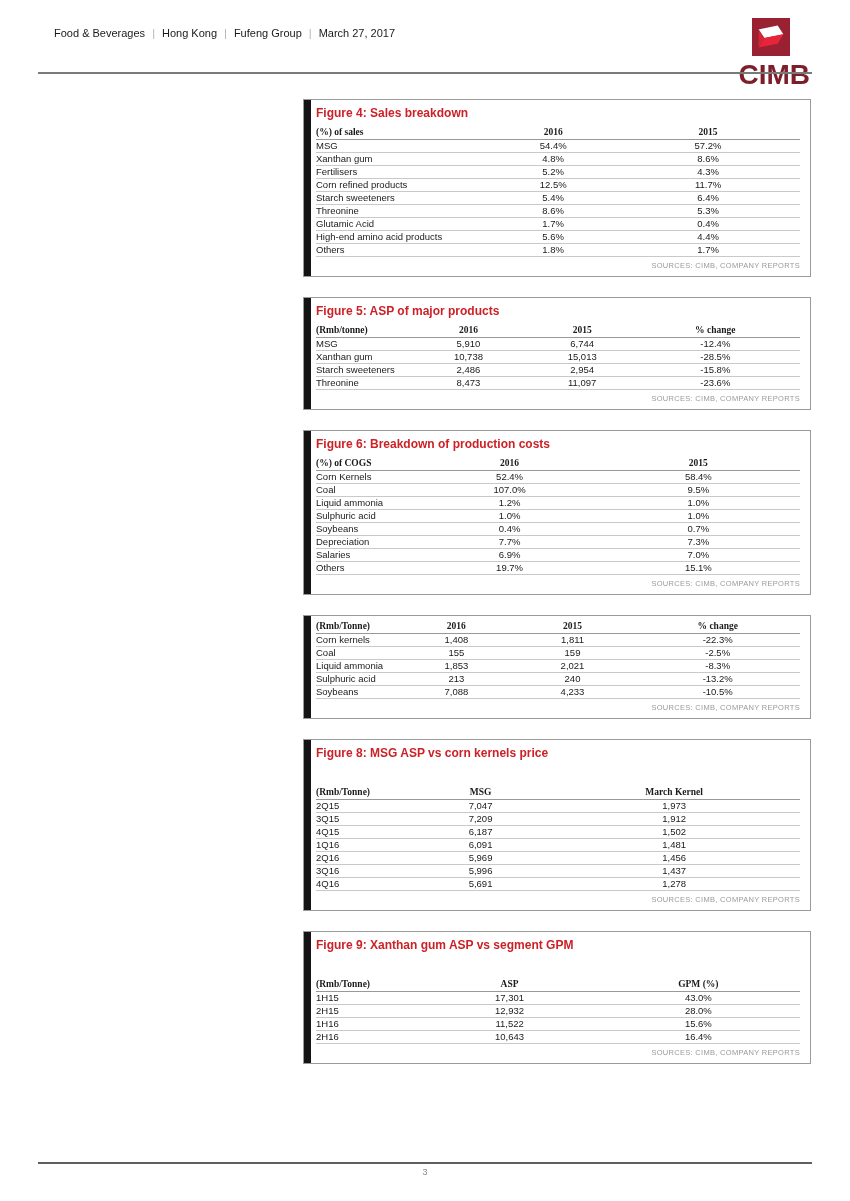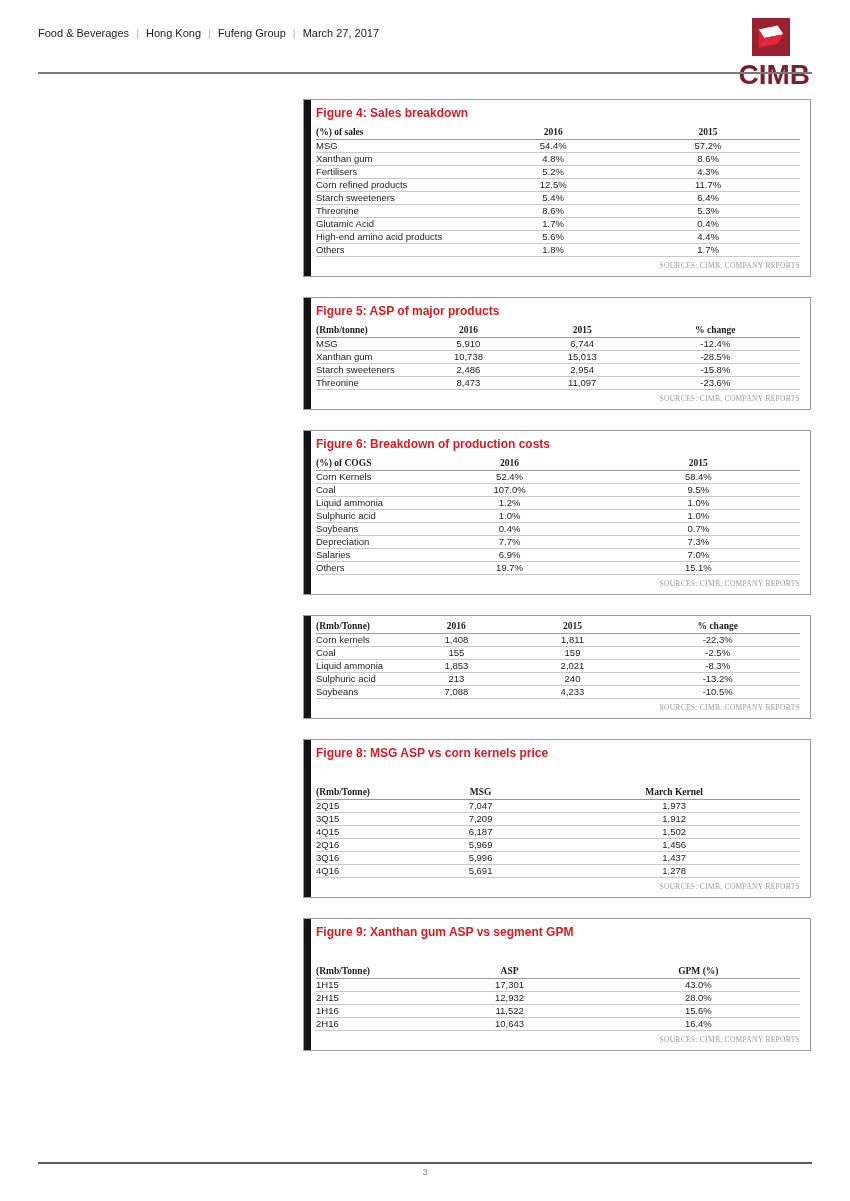--- a/index.html
+++ b/index.html
@@ -2,21 +2,21 @@
 <html><head>
 <meta charset="utf-8">
 <style>
   html,body { margin:0; padding:0; background:#ffffff; }
   .page {
     position:relative; width:850px; height:1201px; background:#ffffff;
     font-family:"Liberation Sans", sans-serif; overflow:hidden;
   }
   
   .doc-header { position:absolute; left:38px; right:38px; top:0; height:72px; }
-  .breadcrumb { position:absolute; left:0; top:27px; font-size:11px; color:#1a1a1a; white-space:nowrap; }
+  .breadcrumb { position:absolute; left:16px; top:27px; font-size:11px; color:#1a1a1a; white-space:nowrap; }
   .breadcrumb .sep { color:#b3b3b3; padding:0 7px; font-weight:400; }
   .logo { position:absolute; right:2px; top:18px; display:flex; align-items:center;flex-direction:column; }
   .logo-mark { width:38px; height:38px; display:block; }
   .logo-text { font-size:28px; font-weight:bold; color:#7D1F2B; margin-left:7px; letter-spacing:0px; line-height:38px; }
   .top-rule { position:absolute; left:38px; right:38px; top:72px; border-top:2px solid #7a7a7a; }
   
   .content { position:absolute; left:303px; top:99px; width:508px; }
   .figure-box {
     position:relative; box-sizing:border-box; border:1px solid #9a9a9a;
     background:#ffffff; margin-bottom:20px; padding:4px 10px 2px 12px;
@@ -30,21 +30,21 @@
     height:13px; padding:0; border-bottom:1px solid #999999; line-height:13px;font-family:Liberation Serif, serif;
   }
   .figure-box th:first-child { text-align:left; }
   .figure-box td {
     font-size:9.5px; color:#1a1a1a; text-align:center;
     height:12px; padding:0; border-bottom:1px solid #c9c9c9; line-height:12px;
   }
   .figure-box td:first-child { text-align:left; }
   .source-note {
     text-align:right; color:#9a9a9a; font-size:7.5px;
-    padding:4px 0 4px 0; letter-spacing:0.3px;font-family:Liberation Serif, serif;
+    padding:4px 0 4px 0; letter-spacing:0.3px;
   }
   
   .footer-rule { position:absolute; left:38px; right:38px; top:1162px; border-top:2px solid #5f5f5f; }
   .page-number { position:absolute; left:0; right:0; top:1167px; text-align:center; font-size:9px; color:#8a8a8a; }
 </style>
 </head>
 <body>
 
 <div class="page">
 
@@ -311,20 +311,25 @@
               <td>3Q15</td>
               <td>7,209</td>
               <td>1,912</td>
             </tr>
             <tr>
               <td>4Q15</td>
               <td>6,187</td>
               <td>1,502</td>
             </tr>
             <tr>
+              <td>1Q16</td>
+              <td>6,091</td>
+              <td>1,481</td>
+            </tr>
+            <tr>
               <td>2Q16</td>
               <td>5,969</td>
               <td>1,456</td>
             </tr>
             <tr>
               <td>3Q16</td>
               <td>5,996</td>
               <td>1,437</td>
             </tr>
             <tr>

